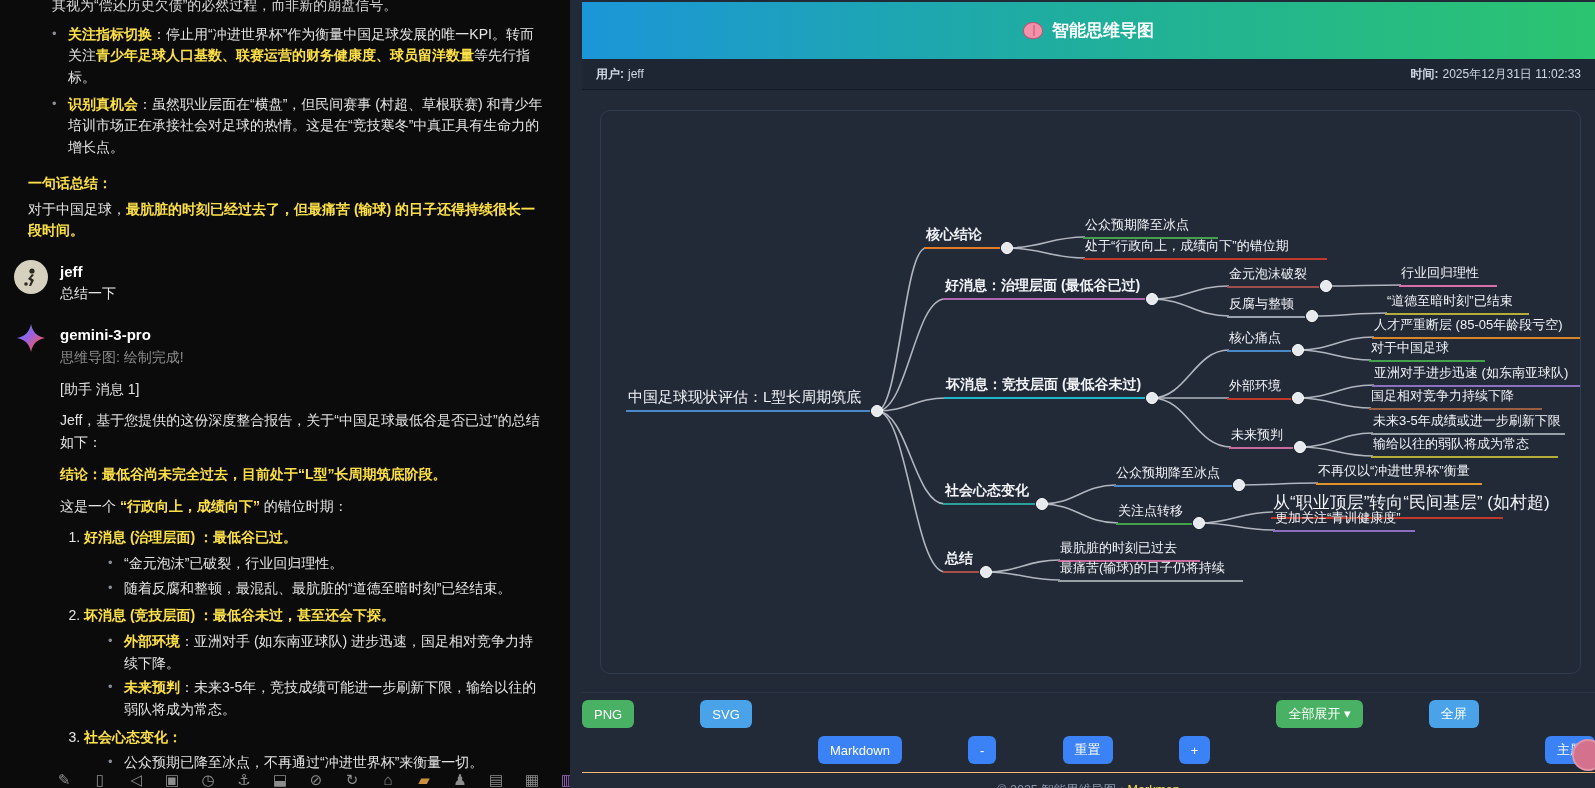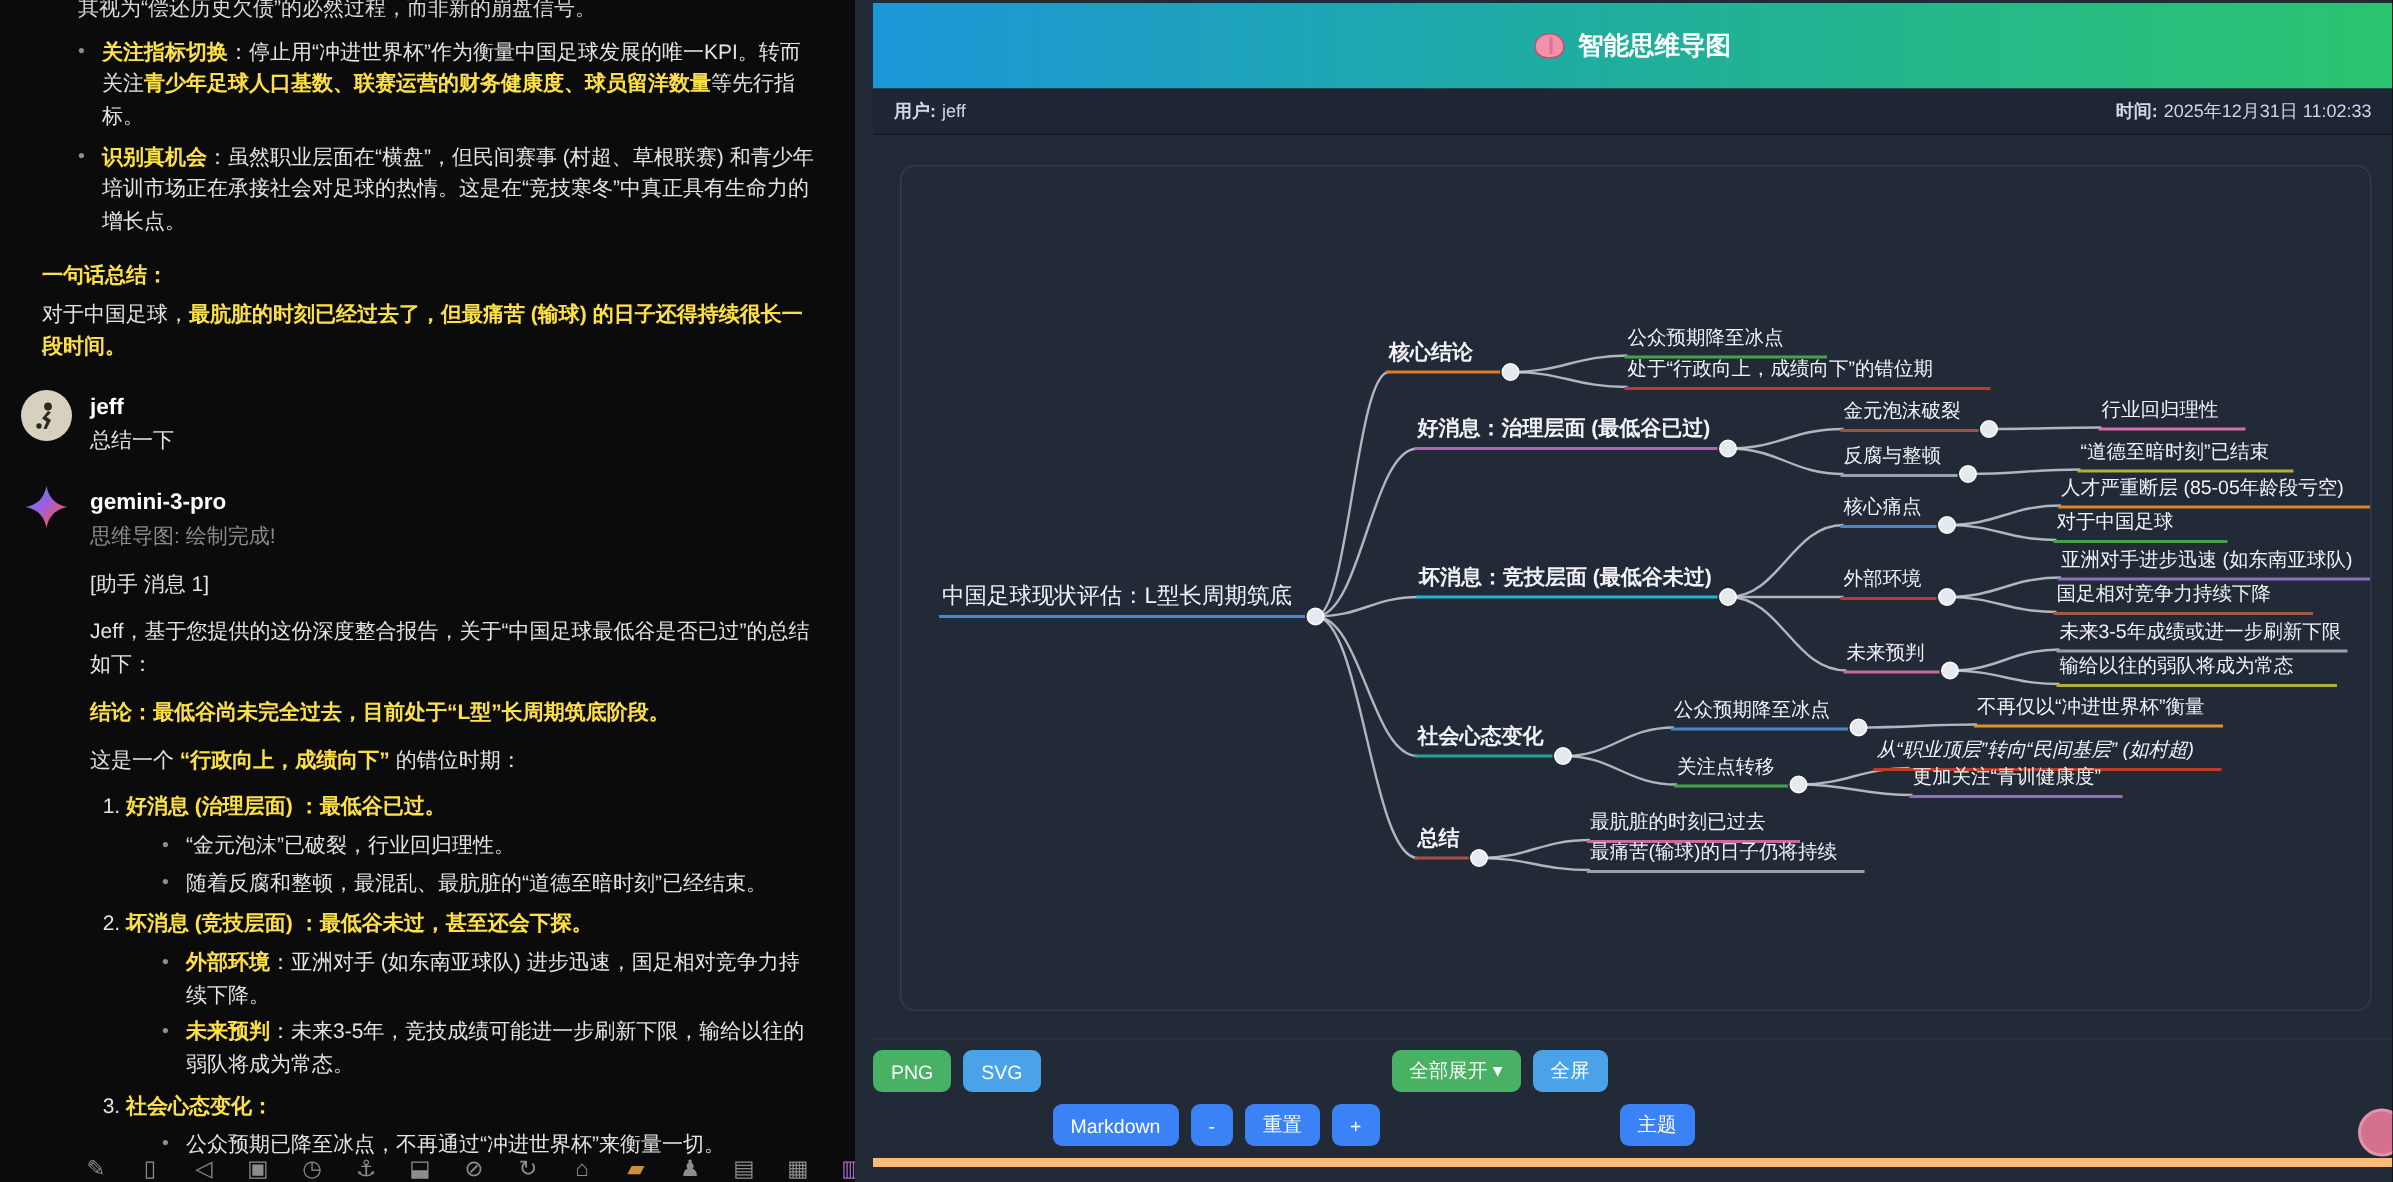--- a/index.html
+++ b/index.html
@@ -48,22 +48,22 @@
   .brain::after { content:""; position:absolute; left:50%; top:2px; bottom:2px; width:1.5px; background:#d4758d; }
   .infobar { height:31px; background:#1d2632; border-bottom:1px solid #141b26;
              display:flex; align-items:center; padding:0 14px; font-size:12px; color:#cfd8e4; }
   .infobar .lbl { font-weight:700; margin-right:4px; }
   .infobar .right { margin-left:auto; display:flex; }
   .map-wrap { margin:20px 14px 0 18px; height:564px; border:1px solid #303c50;
               border-radius:10px; position:relative; overflow:hidden; }
   .map-wrap svg { position:absolute; inset:0; }
   .mm-label { position:absolute; white-space:nowrap; color:#f1f3f6; border-bottom:2px solid;
               padding:0 2px 3px 2px; cursor:pointer; }
-  .toolbar-area { margin-top:18px; border-top:1px solid #2a3444; border-bottom:6px solid #fdba74;
-                  padding:7px 0 8px; display:flex; justify-content:flex-start; gap:8px; }
+  .toolbar-area { margin-top:18px; border-top:1px solid #2a3444; border-bottom:1px solid #fdba74;
+                  padding:7px 0 8px; display:flex; justify-content:space-between; gap:8px; }
   .tbtn { border:none; border-radius:6px; height:28px; padding:0 12px; font-size:13px;
           color:#fff; cursor:pointer; font-family:inherit; }
   .tbtn.green { background:#49b163; }
   .tbtn.blue  { background:#4aa3e8; }
   .tbtn.gray  { background:#3b82f6;margin-top:36px; }
   .mm-footer { text-align:center; padding-top:9px; font-size:12.5px; color:#8a97ab; }
   .mm-footer a { color:#fde047; text-decoration:none; }
   .float-badge { position:absolute; right:-9px; top:739px; width:32px; height:32px;
                  border-radius:50%; background:#d4718c; border:2px solid #e193a8; cursor:pointer; }
 </style>
@@ -228,21 +228,21 @@
       <div class="mm-label" style="left: 626px; top: 266px; width: 64px; font-size: 13px; border-bottom-color: rgb(192, 57, 43);">外部环境</div>
       <div class="mm-label" style="left: 771px; top: 253px; width: 213px; font-size: 13px; border-bottom-color: rgb(141, 111, 192);">亚洲对手进步迅速 (如东南亚球队)</div>
       <div class="mm-label" style="left: 768px; top: 276px; width: 173px; font-size: 13px; border-bottom-color: rgb(154, 95, 67);">国足相对竞争力持续下降</div>
       <div class="mm-label" style="left: 628px; top: 315px; width: 64px; font-size: 13px; border-bottom-color: rgb(199, 106, 158);">未来预判</div>
       <div class="mm-label" style="left: 770px; top: 301px; width: 194px; font-size: 13px; border-bottom-color: rgb(152, 160, 168);">未来3-5年成绩或进一步刷新下限</div>
       <div class="mm-label" style="left: 770px; top: 324px; width: 187px; font-size: 13px; border-bottom-color: rgb(181, 173, 58);">输给以往的弱队将成为常态</div>
       <div class="mm-label" style="left: 342px; top: 371px; width: 92px; font-size: 14px; border-bottom-color: rgb(42, 161, 152); font-weight: 700;">社会心态变化</div>
       <div class="mm-label" style="left: 513px; top: 353px; width: 118px; font-size: 13px; border-bottom-color: rgb(74, 136, 199);">公众预期降至冰点</div>
       <div class="mm-label" style="left: 715px; top: 351px; width: 166px; font-size: 13px; border-bottom-color: rgb(224, 146, 42);">不再仅以“冲进世界杯”衡量</div>
       <div class="mm-label" style="left: 515px; top: 391px; width: 76px; font-size: 13px; border-bottom-color: rgb(70, 161, 76);">关注点转移</div>
-      <div class="mm-label" style="left: 648px; top: 380px; width: 232px; font-size: 13px; border-bottom-color: rgb(192, 57, 43); font-style: italic;">从“职业顶层”转向“民间基层” (如村超)</div>
+      <div class="mm-label" style="left: 670px; top: 380px; width: 232px; font-size: 17px; border-bottom-color: rgb(192, 57, 43);">从“职业顶层”转向“民间基层” (如村超)</div>
       <div class="mm-label" style="left: 672px; top: 398px; width: 142px; font-size: 13px; border-bottom-color: rgb(141, 111, 192);">更加关注“青训健康度”</div>
       <div class="mm-label" style="left: 342px; top: 439px; width: 36px; font-size: 14px; border-bottom-color: rgb(168, 80, 72); font-weight: 700;">总结</div>
       <div class="mm-label" style="left: 457px; top: 428px; width: 142px; font-size: 13px; border-bottom-color: rgb(199, 106, 158);">最肮脏的时刻已过去</div>
       <div class="mm-label" style="left: 457px; top: 448px; width: 185px; font-size: 13px; border-bottom-color: rgb(152, 160, 168);">最痛苦(输球)的日子仍将持续</div>
     </div>
 
   <div class="toolbar-area" id="toolbar">
       <button class="tbtn green">PNG</button>
       <button class="tbtn blue">SVG</button>
       <button class="tbtn gray">Markdown</button>

